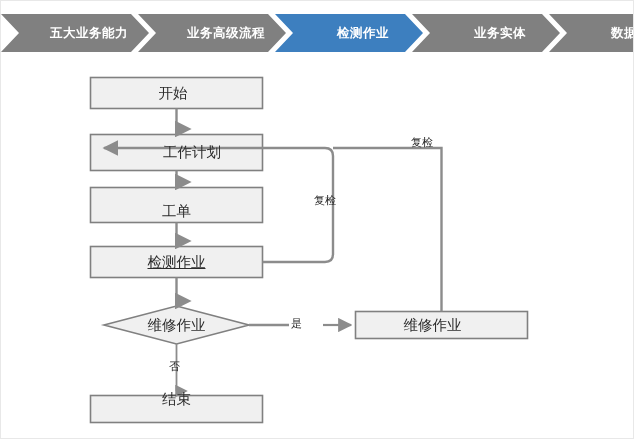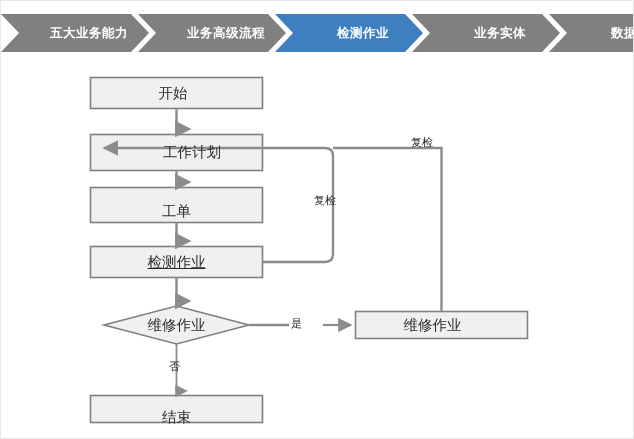--- a/index.html
+++ b/index.html
@@ -155,20 +155,20 @@
     <line x1="248" y1="324" x2="288" y2="324" stroke="#8c8c8c" stroke-width="2.6"></line>
     <line x1="322" y1="324" x2="350" y2="324" stroke="#8c8c8c" stroke-width="2.2" marker-end="url(#arrowhead)"></line>
   </svg>
 
   <div class="node-label" style="left:72px;top:76px;width:200px;height:32px;">开始</div>
   <div class="node-label" style="left:89px;top:133px;width:204px;height:37px;">工作计划</div>
   <div class="node-label" style="left:89px;top:186px;width:173px;height:48px;">工单</div>
   <div class="node-label" style="left:89px;top:245px;width:173px;height:32px;text-decoration:underline;">检测作业</div>
   <div class="node-label" style="left:103px;top:308px;width:145px;height:32px;">维修作业</div>
   <div class="node-label" style="left:354px;top:310px;width:155px;height:28px;">维修作业</div>
-  <div class="node-label" style="left:89px;top:394px;width:173px;height:44px;">结束</div>
+  <div class="node-label" style="left:89px;top:376px;width:173px;height:44px;">结束</div>
 
   <div class="edge-label" style="left:313px;top:192px;">复检</div>
   <div class="edge-label" style="left:410px;top:134px;">复检</div>
   <div class="edge-label" style="left:290px;top:315px;">是</div>
   <div class="edge-label" style="left:168px;top:358px;">否</div>
 
 </div>
 
 </body></html>

